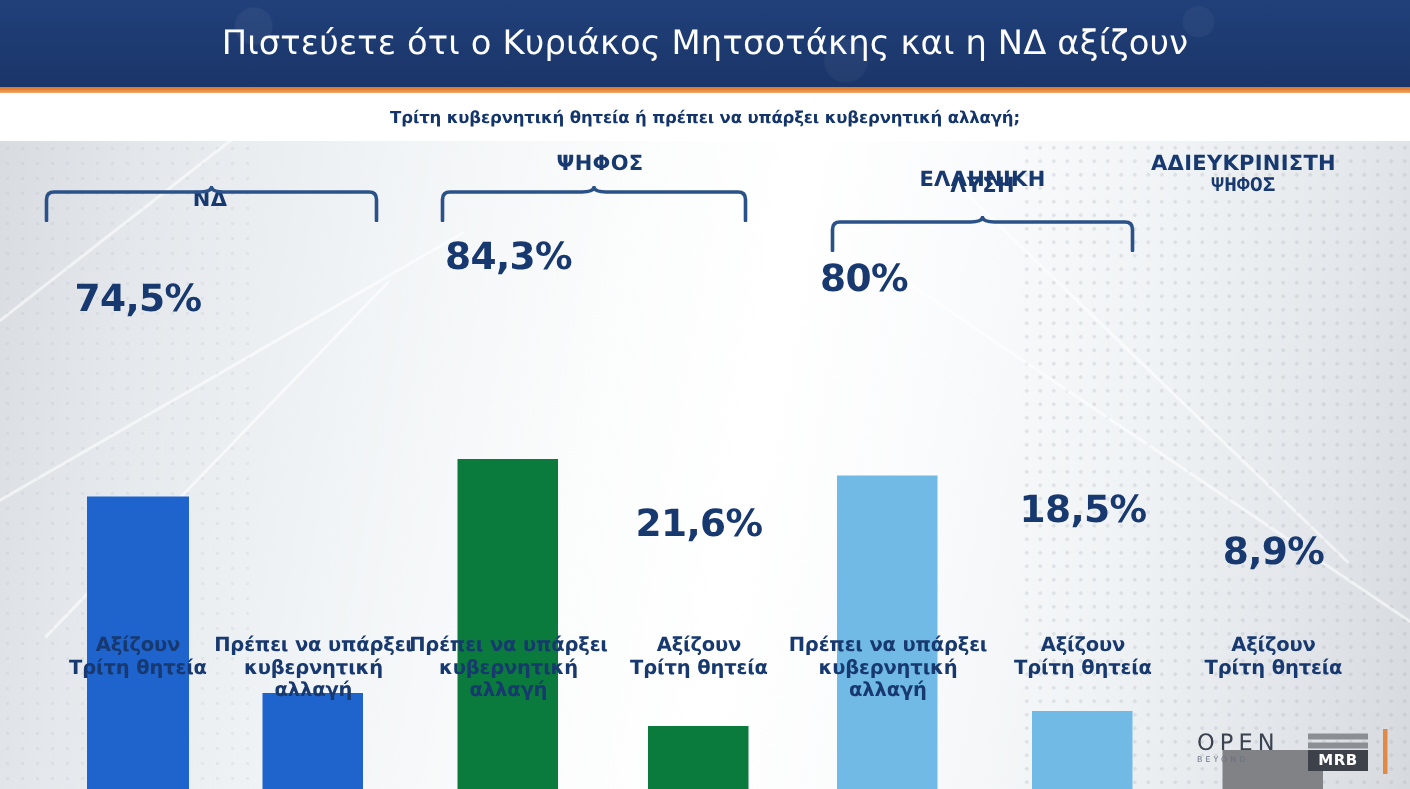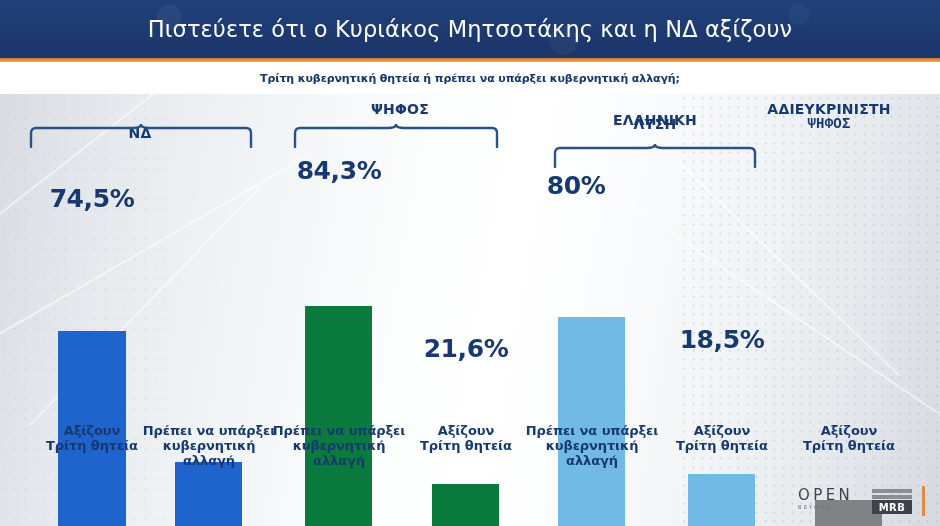--- a/index.html
+++ b/index.html
@@ -139,20 +139,21 @@
     </svg>
     <svg class="brace" style="left:552px;top:50px;" width="206" height="24">
       <path d="M3,23 L3,9 Q3,4 8,4 L95,4 Q102,4 103,1 Q104,4 111,4 L198,4 Q203,4 203,9 L203,23" fill="none" stroke="#2b5189" stroke-width="2.4" stroke-linecap="round"></path>
     </svg>
 
     <div class="val" style="left:12px;top:90px;">74,5%</div>
     <div class="val" style="left:259px;top:62px;">84,3%</div>
     <div class="val" style="left:386px;top:240px;">21,6%</div>
     <div class="val" style="left:496px;top:77px;">80%</div>
     <div class="val" style="left:642px;top:231px;">18,5%</div>
+    <div class="val" style="left:769px;top:259px;">8,9%</div>
 
     <div class="bar" style="left:58px;width:68px;height:195px;background:#1f63cd;"></div>
     <div class="bar" style="left:175px;width:67px;height:64px;background:#1f63cd;"></div>
     <div class="bar" style="left:305px;width:67px;height:220px;background:#0a7a3d;"></div>
     <div class="bar" style="left:432px;width:67px;height:42px;background:#0a7a3d;"></div>
     <div class="bar" style="left:558px;width:67px;height:209px;background:#72bae6;"></div>
     <div class="bar" style="left:688px;width:67px;height:52px;background:#72bae6;"></div>
     <div class="bar" style="left:815px;width:67px;height:26px;background:#808285;"></div>
   </div>
 

